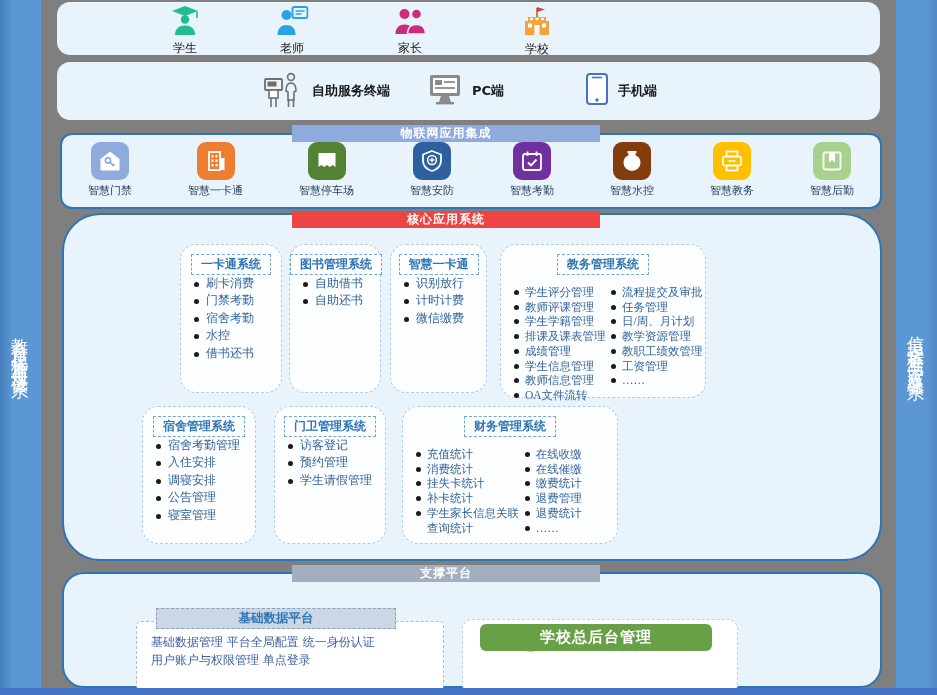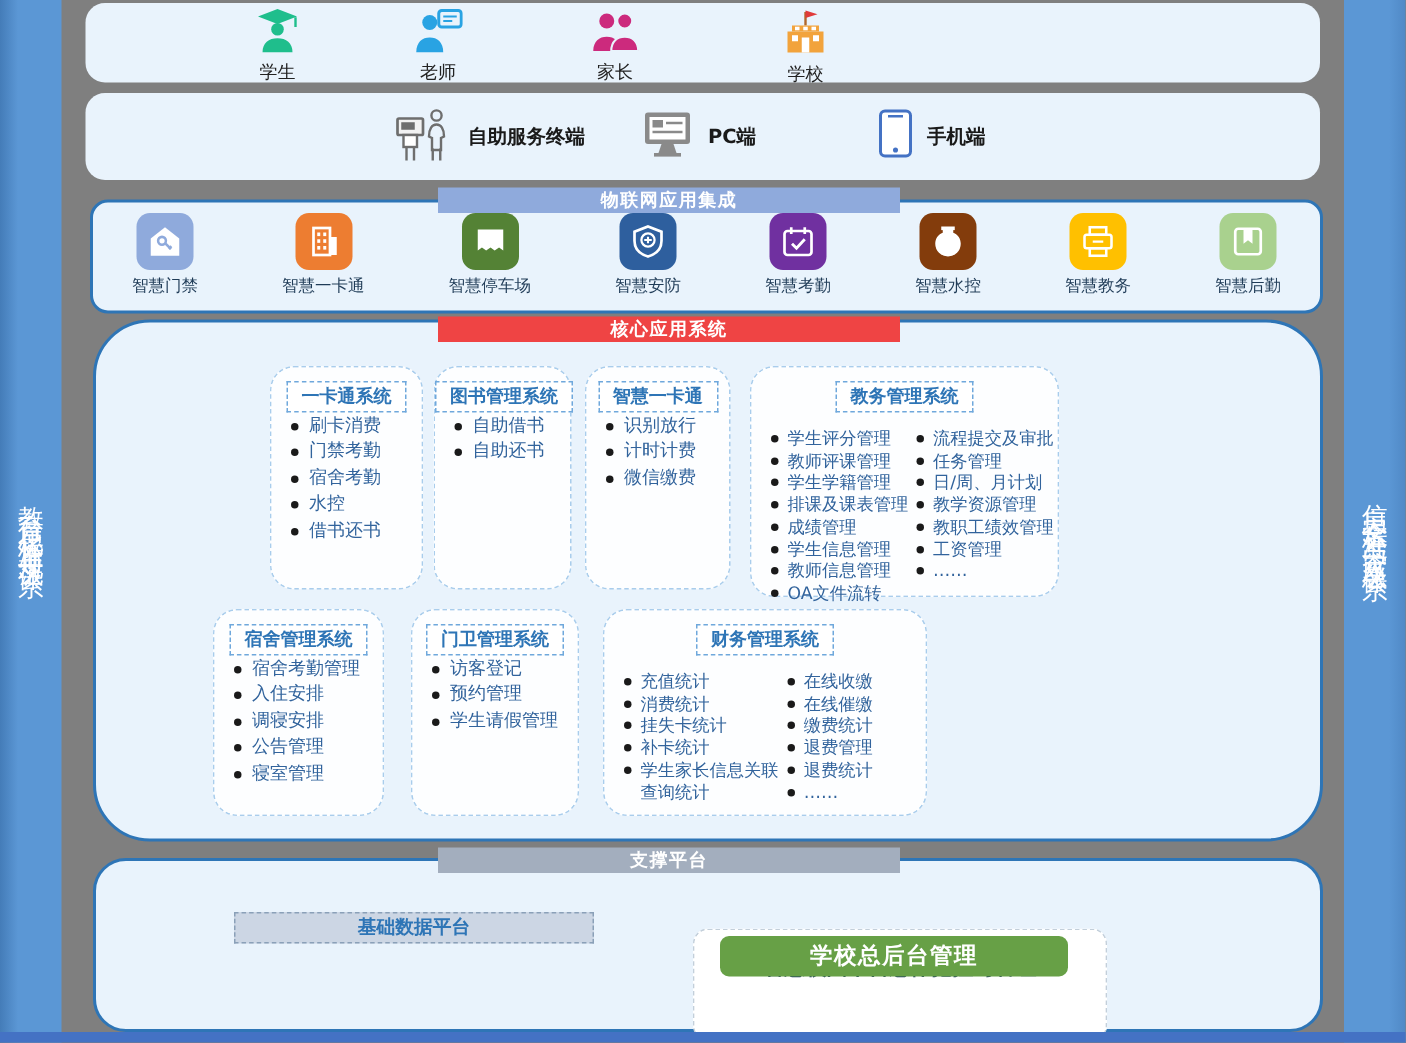--- a/index.html
+++ b/index.html
@@ -42,21 +42,21 @@
   .cbox{position:absolute;background:#fdfeff;border:1px dashed #a9cdec;border-radius:16px;}
   .cbox-title{margin:9px auto 0 auto;width:max-content;padding:1px 9px;border:1px dashed #6fa8dc;
               color:#2e75b6;font-weight:bold;font-size:12px;background:#fff;white-space:nowrap;}
   .cbox ul{list-style:none;margin:0;padding:0 4px 0 12px;}
   .cbox li{font-size:12px;color:#31639c;line-height:1.45;position:relative;padding-left:13px;}
   .cbox li::before{content:"";position:absolute;left:1px;top:7px;width:5px;height:5px;border-radius:50%;background:#1a1a1a;}
   .cols{display:flex;padding:0 2px 0 8px;}
   .cols ul{flex:1;padding:0 0 0 4px;}
   .cols li{font-size:11.5px;line-height:1.28;padding-left:12px;}
   .cols li::before{top:5px;}
-  .mt10{margin-top:10px;} .mt14{margin-top:14px;} .mt18{margin-top:18px;}
+  .mt10{margin-top:10px;font-family:Liberation Serif, serif;} .mt14{margin-top:14px;} .mt18{margin-top:18px;}
   .mt20{margin-top:20px;} .mt28{margin-top:28px;} .mt32{margin-top:32px;} .mt50{margin-top:50px;}
   
   #box-onecard{left:116px;top:29px;width:100px;height:147px;}
   #box-library{left:225px;top:29px;width:90px;height:147px;}
   #box-vehicle{left:326px;top:29px;width:95px;height:147px;}
   #box-academic{left:436px;top:29px;width:204px;height:152px;}
   
   #box-dorm{left:78px;top:191px;width:112px;height:136px;}
   #box-gate{left:210px;top:191px;width:110px;height:136px;}
   #box-finance{left:338px;top:191px;width:214px;height:136px;}
@@ -362,15 +362,19 @@
         </ul>
     </div>
   </div>
 
 
 </div>
 
 <div class="band" id="band-support" style="background: rgb(163, 174, 190);">支撑平台</div>
 <div class="panel" id="panel-support">
   <div id="base-pill">基础数据平台</div>
+  <div id="base-box">
+    <div class="line">基础数据管理  平台全局配置  统一身份认证</div>
+    <div class="line">用户账户与权限管理   单点登录</div>
+  </div>
   <div id="admin-pill" style="background: rgb(103, 160, 70);">学校总后台管理</div>
   <div id="admin-box">智慧校园平台总体把控与管理</div>
 </div>
 
 </body></html>

